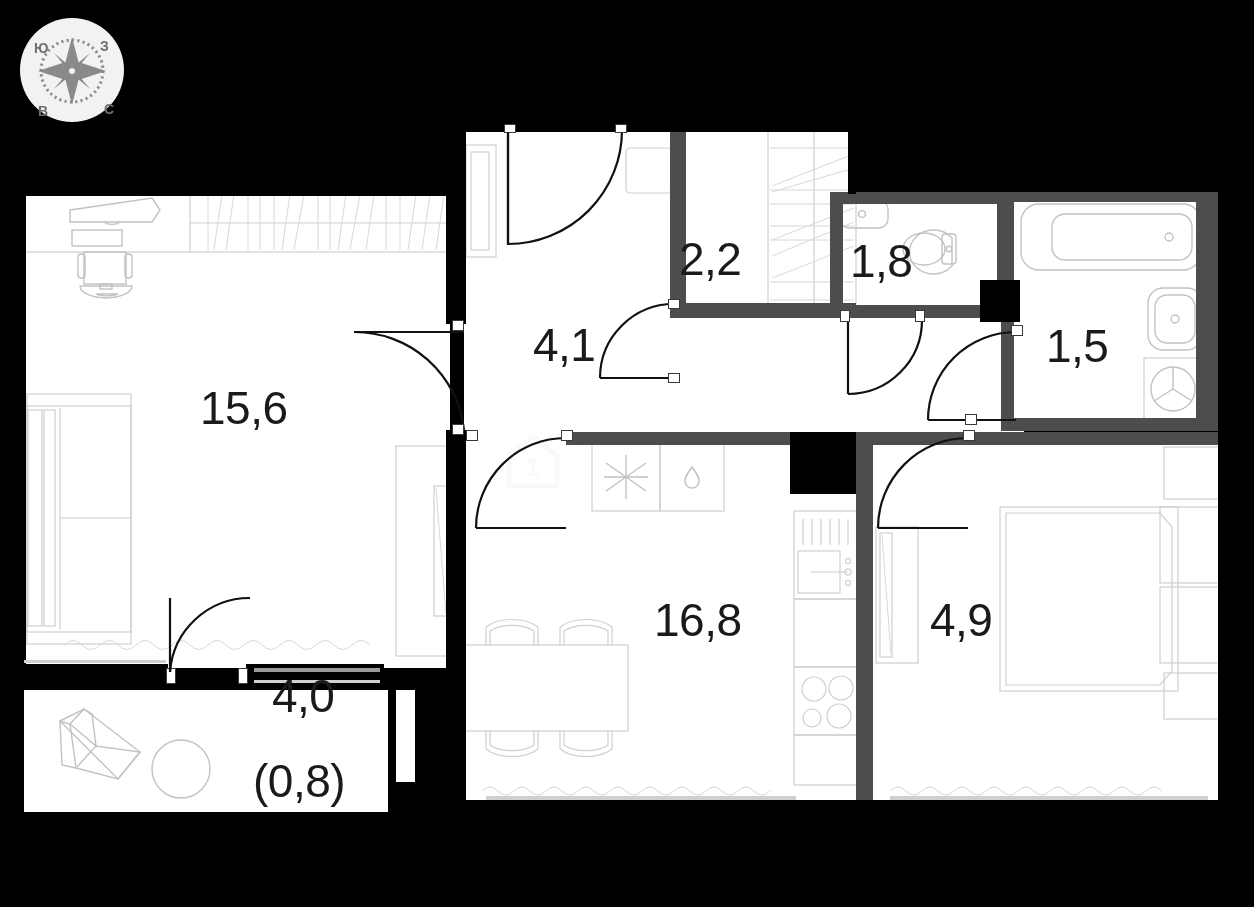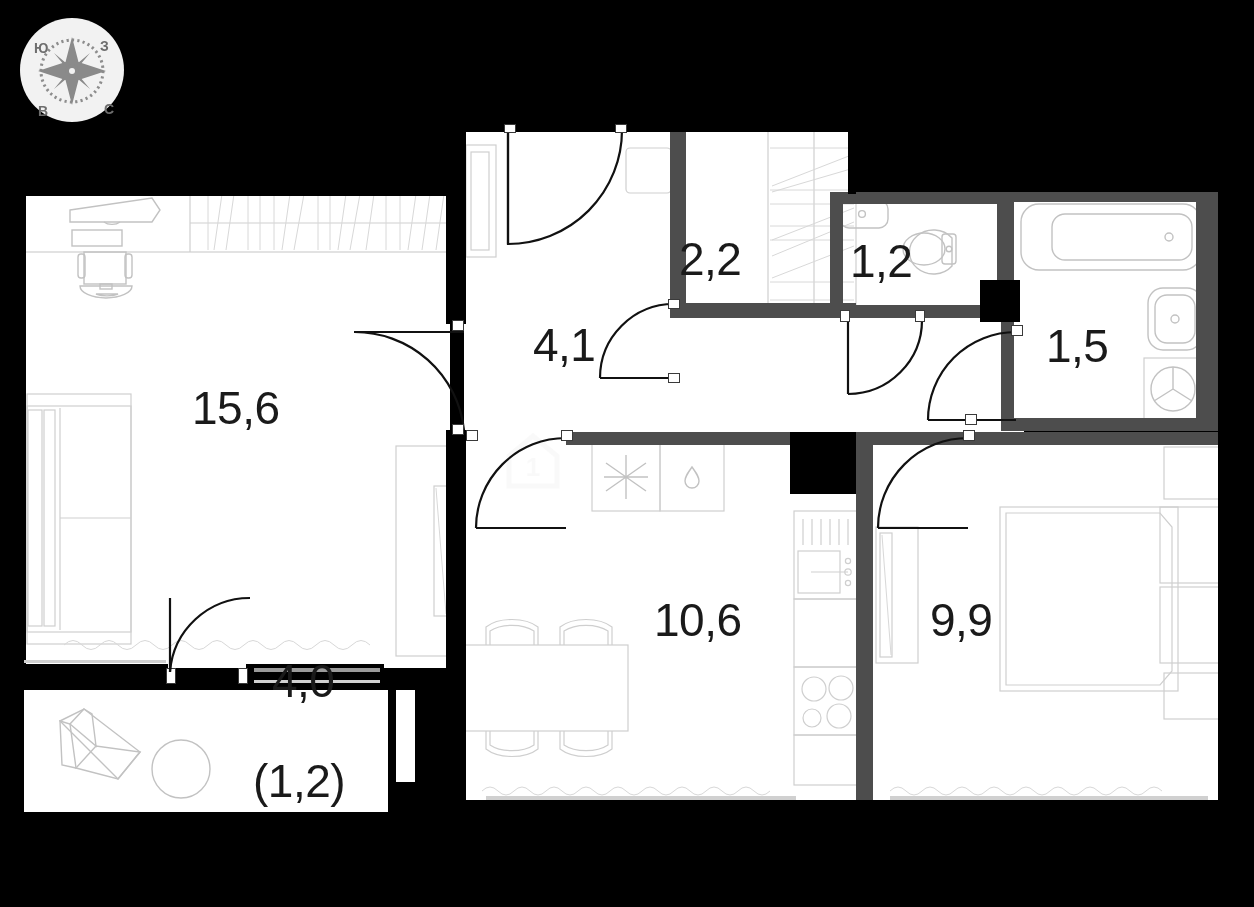--- a/index.html
+++ b/index.html
@@ -407,23 +407,23 @@
   </svg>
   <div class="jamb" style="left:963px;top:430px;width:12px;height:11px;"></div>
 
   <div class="jamb" style="left:166px;top:668px;width:10px;height:16px;"></div>
   <div class="jamb" style="left:238px;top:668px;width:10px;height:16px;"></div>
   <svg style="left:160px;top:596px;" width="110" height="80">
     <path d="M10,76 A80,80 0 0,1 90,2" class="swing" fill="none"></path>
     <line x1="10" y1="76" x2="10" y2="2" class="swing"></line>
   </svg>
 
-  <span class="area big" style="left:192px;top:385px;">15,6</span>
+  <span class="area big" style="left:200px;top:385px;">15,6</span>
   <span class="area big" style="left:533px;top:322px;">4,1</span>
   <span class="area big" style="left:679px;top:236px;">2,2</span>
-  <span class="area big" style="left:850px;top:238px;">1,2</span>
+  <span class="area big" style="left:850px;top:238px;">1,8</span>
   <span class="area big" style="left:1046px;top:323px;">1,5</span>
-  <span class="area big" style="left:654px;top:597px;">10,6</span>
-  <span class="area big" style="left:930px;top:597px;">9,9</span>
-  <span class="area big" style="left:272px;top:658px;">4,0</span>
-  <span class="area big" style="left:253px;top:758px;">(1,2)</span>
+  <span class="area big" style="left:654px;top:597px;">16,8</span>
+  <span class="area big" style="left:930px;top:597px;">4,9</span>
+  <span class="area big" style="left:272px;top:673px;">4,0</span>
+  <span class="area big" style="left:253px;top:758px;">(0,8)</span>
 
 </div>
 
 </body></html>

